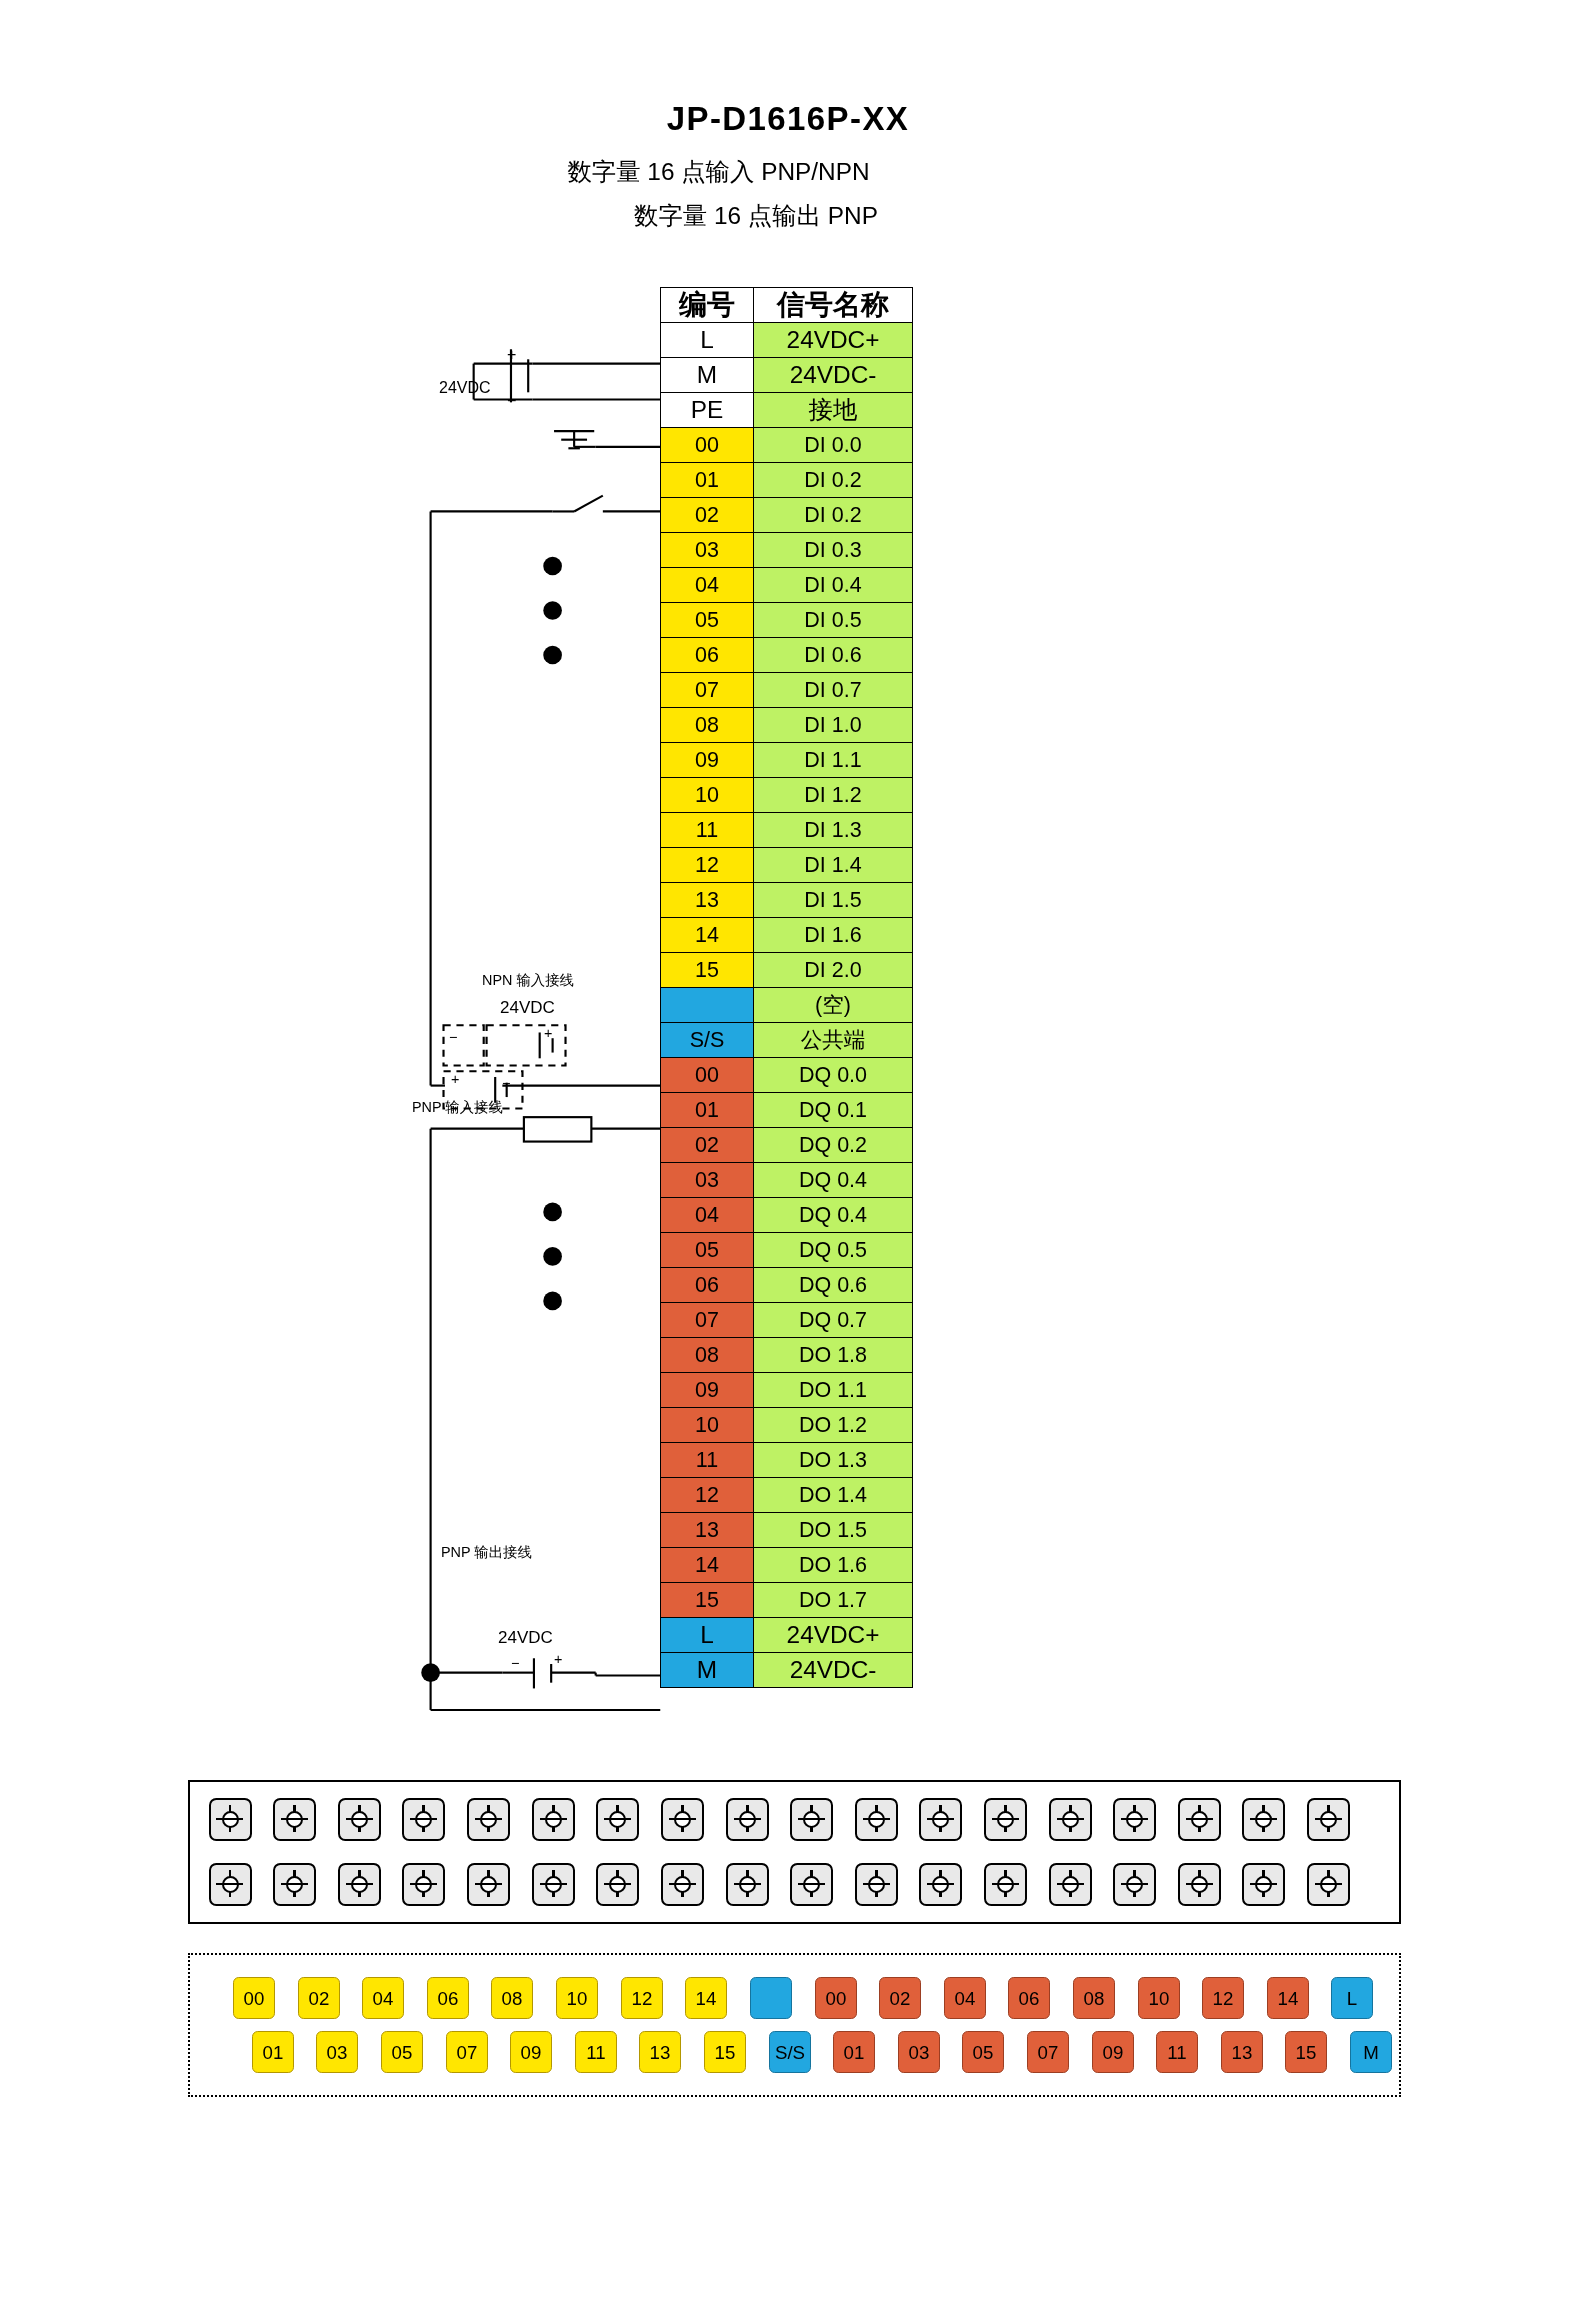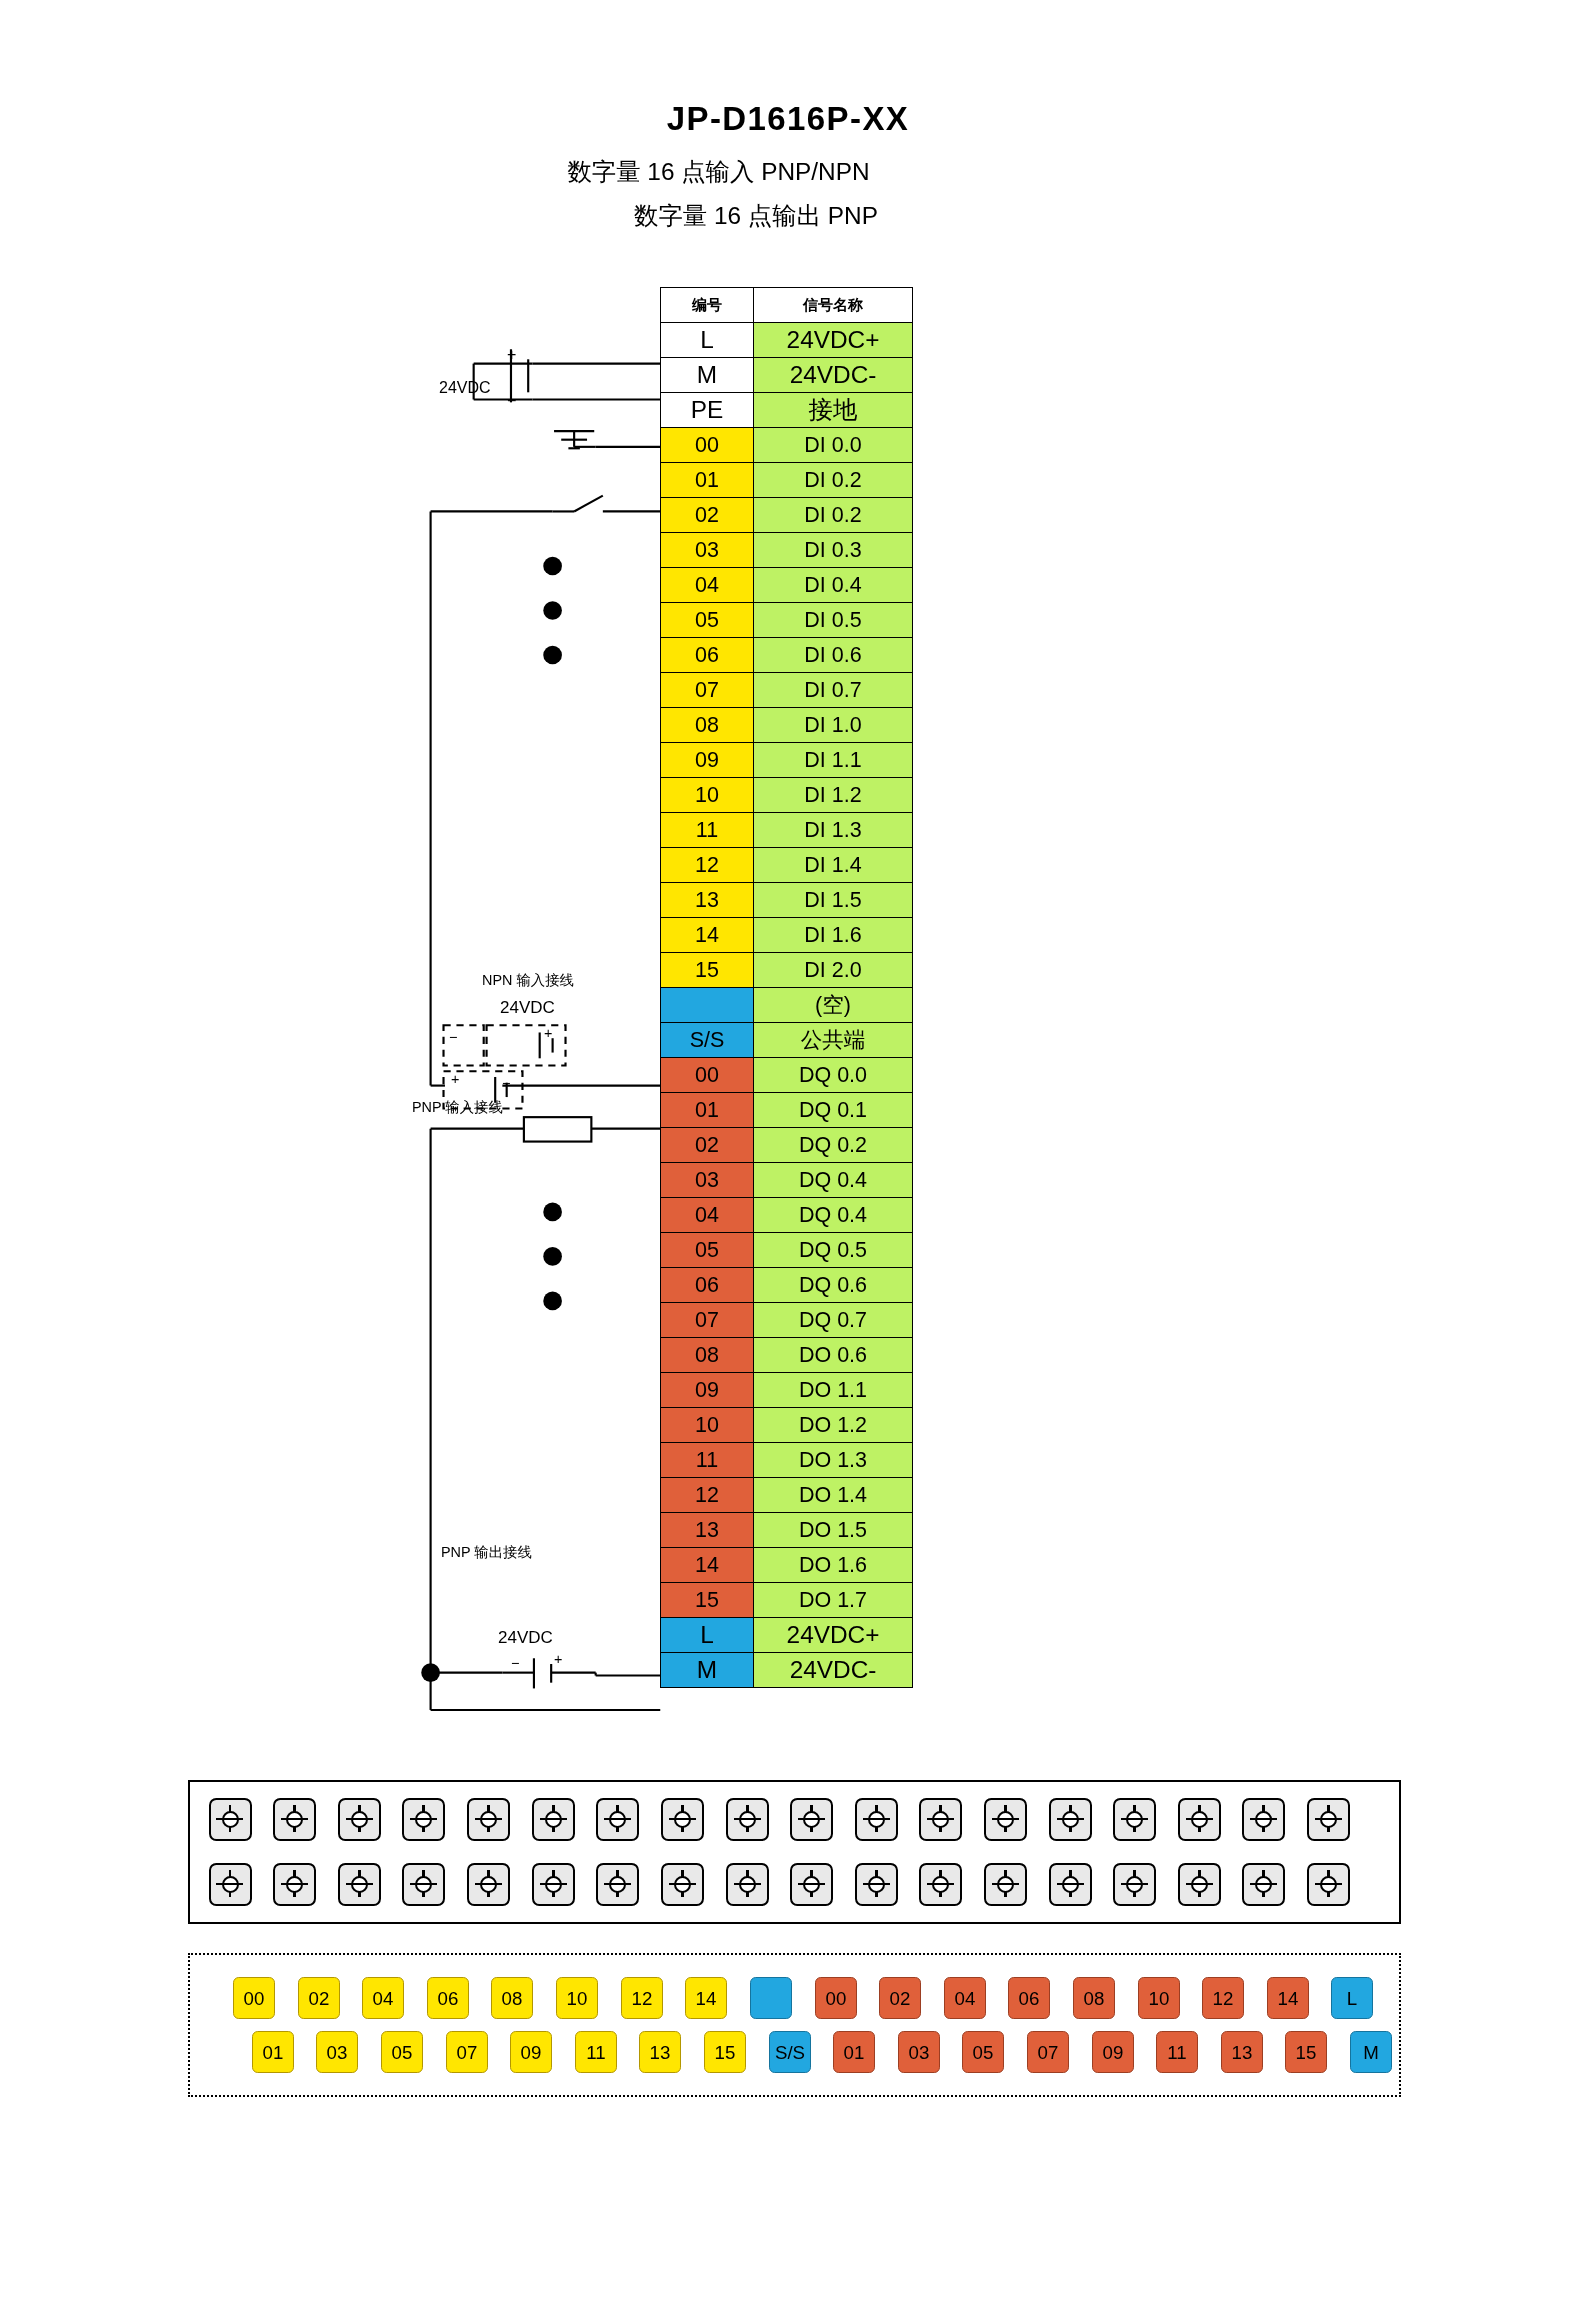--- a/index.html
+++ b/index.html
@@ -56,21 +56,21 @@
     border: 1.4px solid #000;
     height: 34px;
     text-align: center;
     padding: 0;
     line-height: 34px;
   }
   .col-num { width: 92px; }
   .col-sig { width: 158px; }
   .hdr {
     font-weight: bold;
-    font-size: 15px;
+    font-size: 28px;
     height: 40px;
     line-height: 40px;
   }
   .yellow { background: #ffe600; }
   .orange { background: #e0603a; }
   .blue   { background: #22a7e0; }
   .white  { background: #ffffff; }
   .sig    { background: #bef264; }
   .big    { font-size: 24.4px; }
 
@@ -383,21 +383,21 @@
       <tr>
         <td class="col-num orange">06</td>
         <td class="col-sig sig">DQ 0.6</td>
       </tr>
       <tr>
         <td class="col-num orange">07</td>
         <td class="col-sig sig">DQ 0.7</td>
       </tr>
       <tr>
         <td class="col-num orange">08</td>
-        <td class="col-sig sig">DO 0.6</td>
+        <td class="col-sig sig">DO 1.8</td>
       </tr>
       <tr>
         <td class="col-num orange">09</td>
         <td class="col-sig sig">DO 1.1</td>
       </tr>
       <tr>
         <td class="col-num orange">10</td>
         <td class="col-sig sig">DO 1.2</td>
       </tr>
       <tr>

